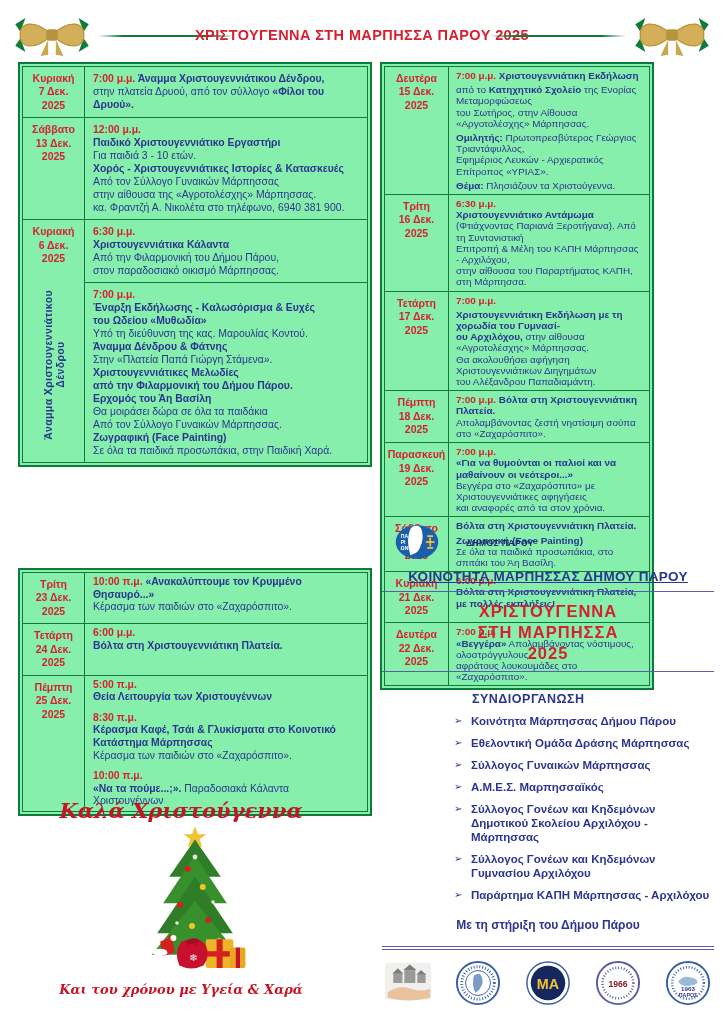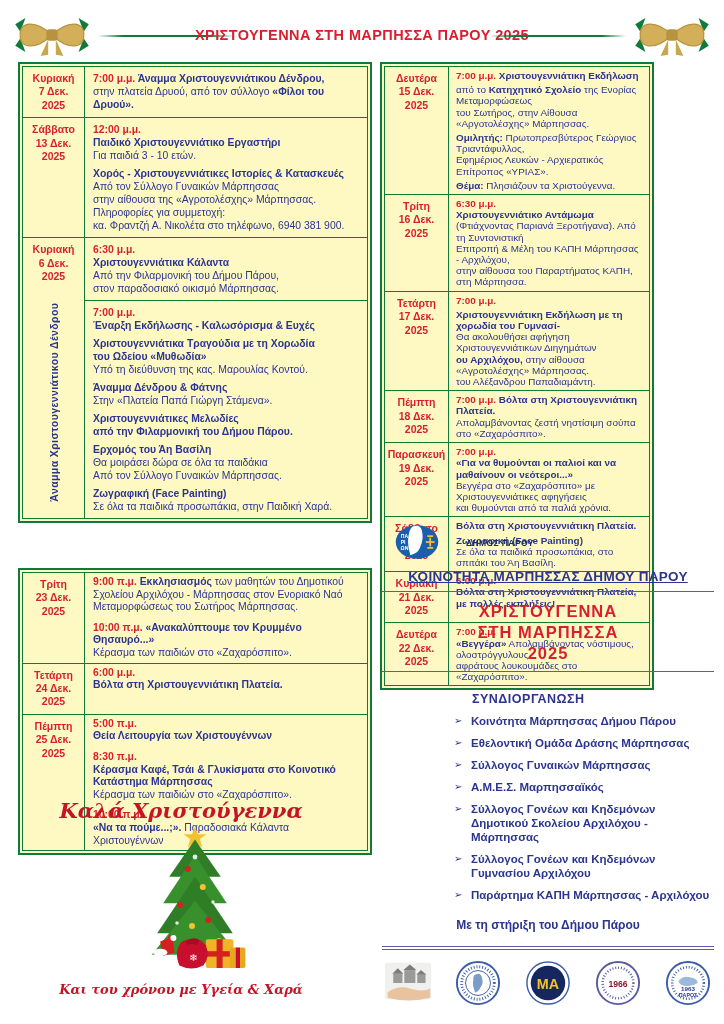--- a/index.html
+++ b/index.html
@@ -16,33 +16,33 @@
   .hdr-title{position:absolute;left:0;top:27px;width:100%;text-align:center;
     color:var(--red);font-weight:700;font-size:14.5px;letter-spacing:.4px;}
   .hline{position:absolute;top:35px;height:2px;background:linear-gradient(90deg,rgba(14,123,59,0) 0%,var(--green) 18%,var(--green) 82%,rgba(14,123,59,0) 100%);}
   .hline.l{left:98px;width:136px;}
   .hline.r{left:490px;width:136px;}
   .bow{position:absolute;top:10px;width:76px;height:50px;}
   .bow.left{left:14px;}
   .bow.right{right:14px;transform:scaleX(-1);}
 
   
-  .sched{position:absolute;border:2px solid var(--green);padding:2px;background:#fef9c3;box-sizing:border-box;}
+  .sched{position:absolute;border:2px solid var(--green);padding:2px;background:#86efac;box-sizing:border-box;}
   .sched-in{border:1px solid var(--green);}
   .srow{display:flex;}
   .srow + .srow{border-top:1px solid var(--green);}
   .dcell{flex:0 0 62px;border-right:1px solid var(--green);display:flex;flex-direction:column;padding:5px 2px;text-align:center;box-sizing:border-box;}
   .dlines{color:var(--red);font-weight:700;font-size:10.5px;line-height:1.28;}
   .vlabel{flex:1;align-self:center;display:flex;align-items:center;justify-content:center;
     writing-mode:vertical-rl;transform:rotate(180deg);margin:10px 0 4px 0;
     color:var(--navy);font-weight:700;font-size:10.5px;letter-spacing:.4px;}
   .ccell{flex:1;display:flex;flex-direction:column;min-width:0;}
   .sec{padding:5px 8px;}
   .sec + .sec{border-top:1px solid var(--green);}
-  .blk + .blk{margin-top:5px;}
+  .blk + .blk{}
   .ln{color:var(--navy);}
   .sg-t{color:var(--red);font-weight:700;}
   .sg-b{font-weight:700;}
   .sg-r{font-weight:400;}
 
   #left-table{left:18px;top:62px;width:354px;}
   #left-table .ln{font-size:10.4px;line-height:13px;}
   #right-table{left:380px;top:62px;width:274px;}
   #right-table .ln{font-size:9.9px;line-height:11.2px;}
   #right-table .sec{padding:3px 7px;}
@@ -143,21 +143,20 @@
             <div class="sec">
               <div class="blk">
                 <div class="ln"><span class="sg-t">12:00 μ.μ.</span></div>
                 <div class="ln"><span class="sg-b">Παιδικό Χριστουγεννιάτικο Εργαστήρι</span></div>
                 <div class="ln"><span class="sg-r">Για παιδιά 3 - 10 ετών.</span></div>
               </div>
               <div class="blk">
                 <div class="ln"><span class="sg-b">Χορός - Χριστουγεννιάτικες Ιστορίες &amp; Κατασκευές</span></div>
                 <div class="ln"><span class="sg-r">Από τον Σύλλογο Γυναικών Μάρπησσας</span></div>
                 <div class="ln"><span class="sg-r">στην αίθουσα της «Αγροτολέσχης» Μάρπησσας.</span></div>
-                <div class="ln"><span class="sg-r">Πληροφορίες για συμμετοχή:</span></div>
                 <div class="ln"><span class="sg-r">κα. Φραντζή Α. Νικολέτα στο τηλέφωνο, 6940 381 900.</span></div>
               </div>
             </div>
           </div>
         </div>
         <div class="srow">
           <div class="dcell">
             <div class="dlines">
               <div>Κυριακή</div>
               <div>6 Δεκ.</div>
@@ -173,21 +172,20 @@
                 <div class="ln"><span class="sg-r">Από την Φιλαρμονική του Δήμου Πάρου,</span></div>
                 <div class="ln"><span class="sg-r">στον παραδοσιακό οικισμό Μάρπησσας.</span></div>
               </div>
             </div>
             <div class="sec">
               <div class="blk">
                 <div class="ln"><span class="sg-t">7:00 μ.μ.</span></div>
                 <div class="ln"><span class="sg-b">Έναρξη Εκδήλωσης - Καλωσόρισμα &amp; Ευχές</span></div>
               </div>
               <div class="blk">
-                <div class="ln"><span class="sg-b">Χριστουγεννιάτικα Τραγούδια με τη Χορωδία</span></div>
                 <div class="ln"><span class="sg-b">του Ωδείου «Μυθωδία»</span></div>
                 <div class="ln"><span class="sg-r">Υπό τη διεύθυνση της κας. Μαρουλίας Κοντού.</span></div>
               </div>
               <div class="blk">
                 <div class="ln"><span class="sg-b">Άναμμα Δένδρου &amp; Φάτνης</span></div>
                 <div class="ln"><span class="sg-r">Στην «Πλατεία Παπά Γιώργη Στάμενα».</span></div>
               </div>
               <div class="blk">
                 <div class="ln"><span class="sg-b">Χριστουγεννιάτικες Μελωδίες</span></div>
                 <div class="ln"><span class="sg-b">από την Φιλαρμονική του Δήμου Πάρου.</span></div>
@@ -263,22 +261,22 @@
               <div>2025</div>
             </div>
           </div>
           <div class="ccell">
             <div class="sec">
               <div class="blk">
                 <div class="ln"><span class="sg-t">7:00 μ.μ.</span></div>
               </div>
               <div class="blk">
                 <div class="ln"><span class="sg-b">Χριστουγεννιάτικη Εκδήλωση με τη χορωδία του Γυμνασί-</span></div>
+                <div class="ln"><span class="sg-b">ου Αρχιλόχου,</span><span class="sg-r"> στην αίθουσα «Αγροτολέσχης» Μάρπησσας.</span></div>
                 <div class="ln"><span class="sg-r">Θα ακολουθήσει αφήγηση Χριστουγεννιάτικων Διηγημάτων</span></div>
-                <div class="ln"><span class="sg-b">ου Αρχιλόχου,</span><span class="sg-r"> στην αίθουσα «Αγροτολέσχης» Μάρπησσας.</span></div>
                 <div class="ln"><span class="sg-r">του Αλέξανδρου Παπαδιαμάντη.</span></div>
               </div>
             </div>
           </div>
         </div>
         <div class="srow">
           <div class="dcell">
             <div class="dlines">
               <div>Πέμπτη</div>
               <div>18 Δεκ.</div>
@@ -302,21 +300,21 @@
               <div>19 Δεκ.</div>
               <div>2025</div>
             </div>
           </div>
           <div class="ccell">
             <div class="sec">
               <div class="blk">
                 <div class="ln"><span class="sg-t">7:00 μ.μ.</span></div>
                 <div class="ln"><span class="sg-b">«Για να θυμούνται οι παλιοί και να μαθαίνουν οι νεότεροι...»</span></div>
                 <div class="ln"><span class="sg-r">Βεγγέρα στο «Ζαχαρόσπιτο» με Χριστουγεννιάτικες αφηγήσεις</span></div>
-                <div class="ln"><span class="sg-r">και θυμούνται από τα παλιά χρόνια.</span></div>
+                <div class="ln"><span class="sg-r">και αναφορές από τα στον χρόνια.</span></div>
               </div>
             </div>
           </div>
         </div>
         <div class="srow">
           <div class="dcell">
             <div class="dlines">
               <div>Σάββατο</div>
               <div>20 Δεκ.</div>
               <div>2025</div>
@@ -377,25 +375,20 @@
         <div class="srow">
           <div class="dcell">
             <div class="dlines">
               <div>Τρίτη</div>
               <div>23 Δεκ.</div>
               <div>2025</div>
             </div>
           </div>
           <div class="ccell">
             <div class="sec">
-              <div class="blk">
-                <div class="ln"><span class="sg-t">9:00 π.μ. </span><span class="sg-b">Εκκλησιασμός</span><span class="sg-r"> των μαθητών του Δημοτικού</span></div>
-                <div class="ln"><span class="sg-r">Σχολείου Αρχιλόχου - Μάρπησσας στον Ενοριακό Ναό</span></div>
-                <div class="ln"><span class="sg-r">Μεταμορφώσεως του Σωτήρος Μάρπησσας.</span></div>
-              </div>
               <div class="blk">
                 <div class="ln"><span class="sg-t">10:00 π.μ. </span><span class="sg-b">«Ανακαλύπτουμε τον Κρυμμένο Θησαυρό...»</span></div>
                 <div class="ln"><span class="sg-r">Κέρασμα των παιδιών στο «Ζαχαρόσπιτο».</span></div>
               </div>
             </div>
           </div>
         </div>
         <div class="srow">
           <div class="dcell">
             <div class="dlines">

